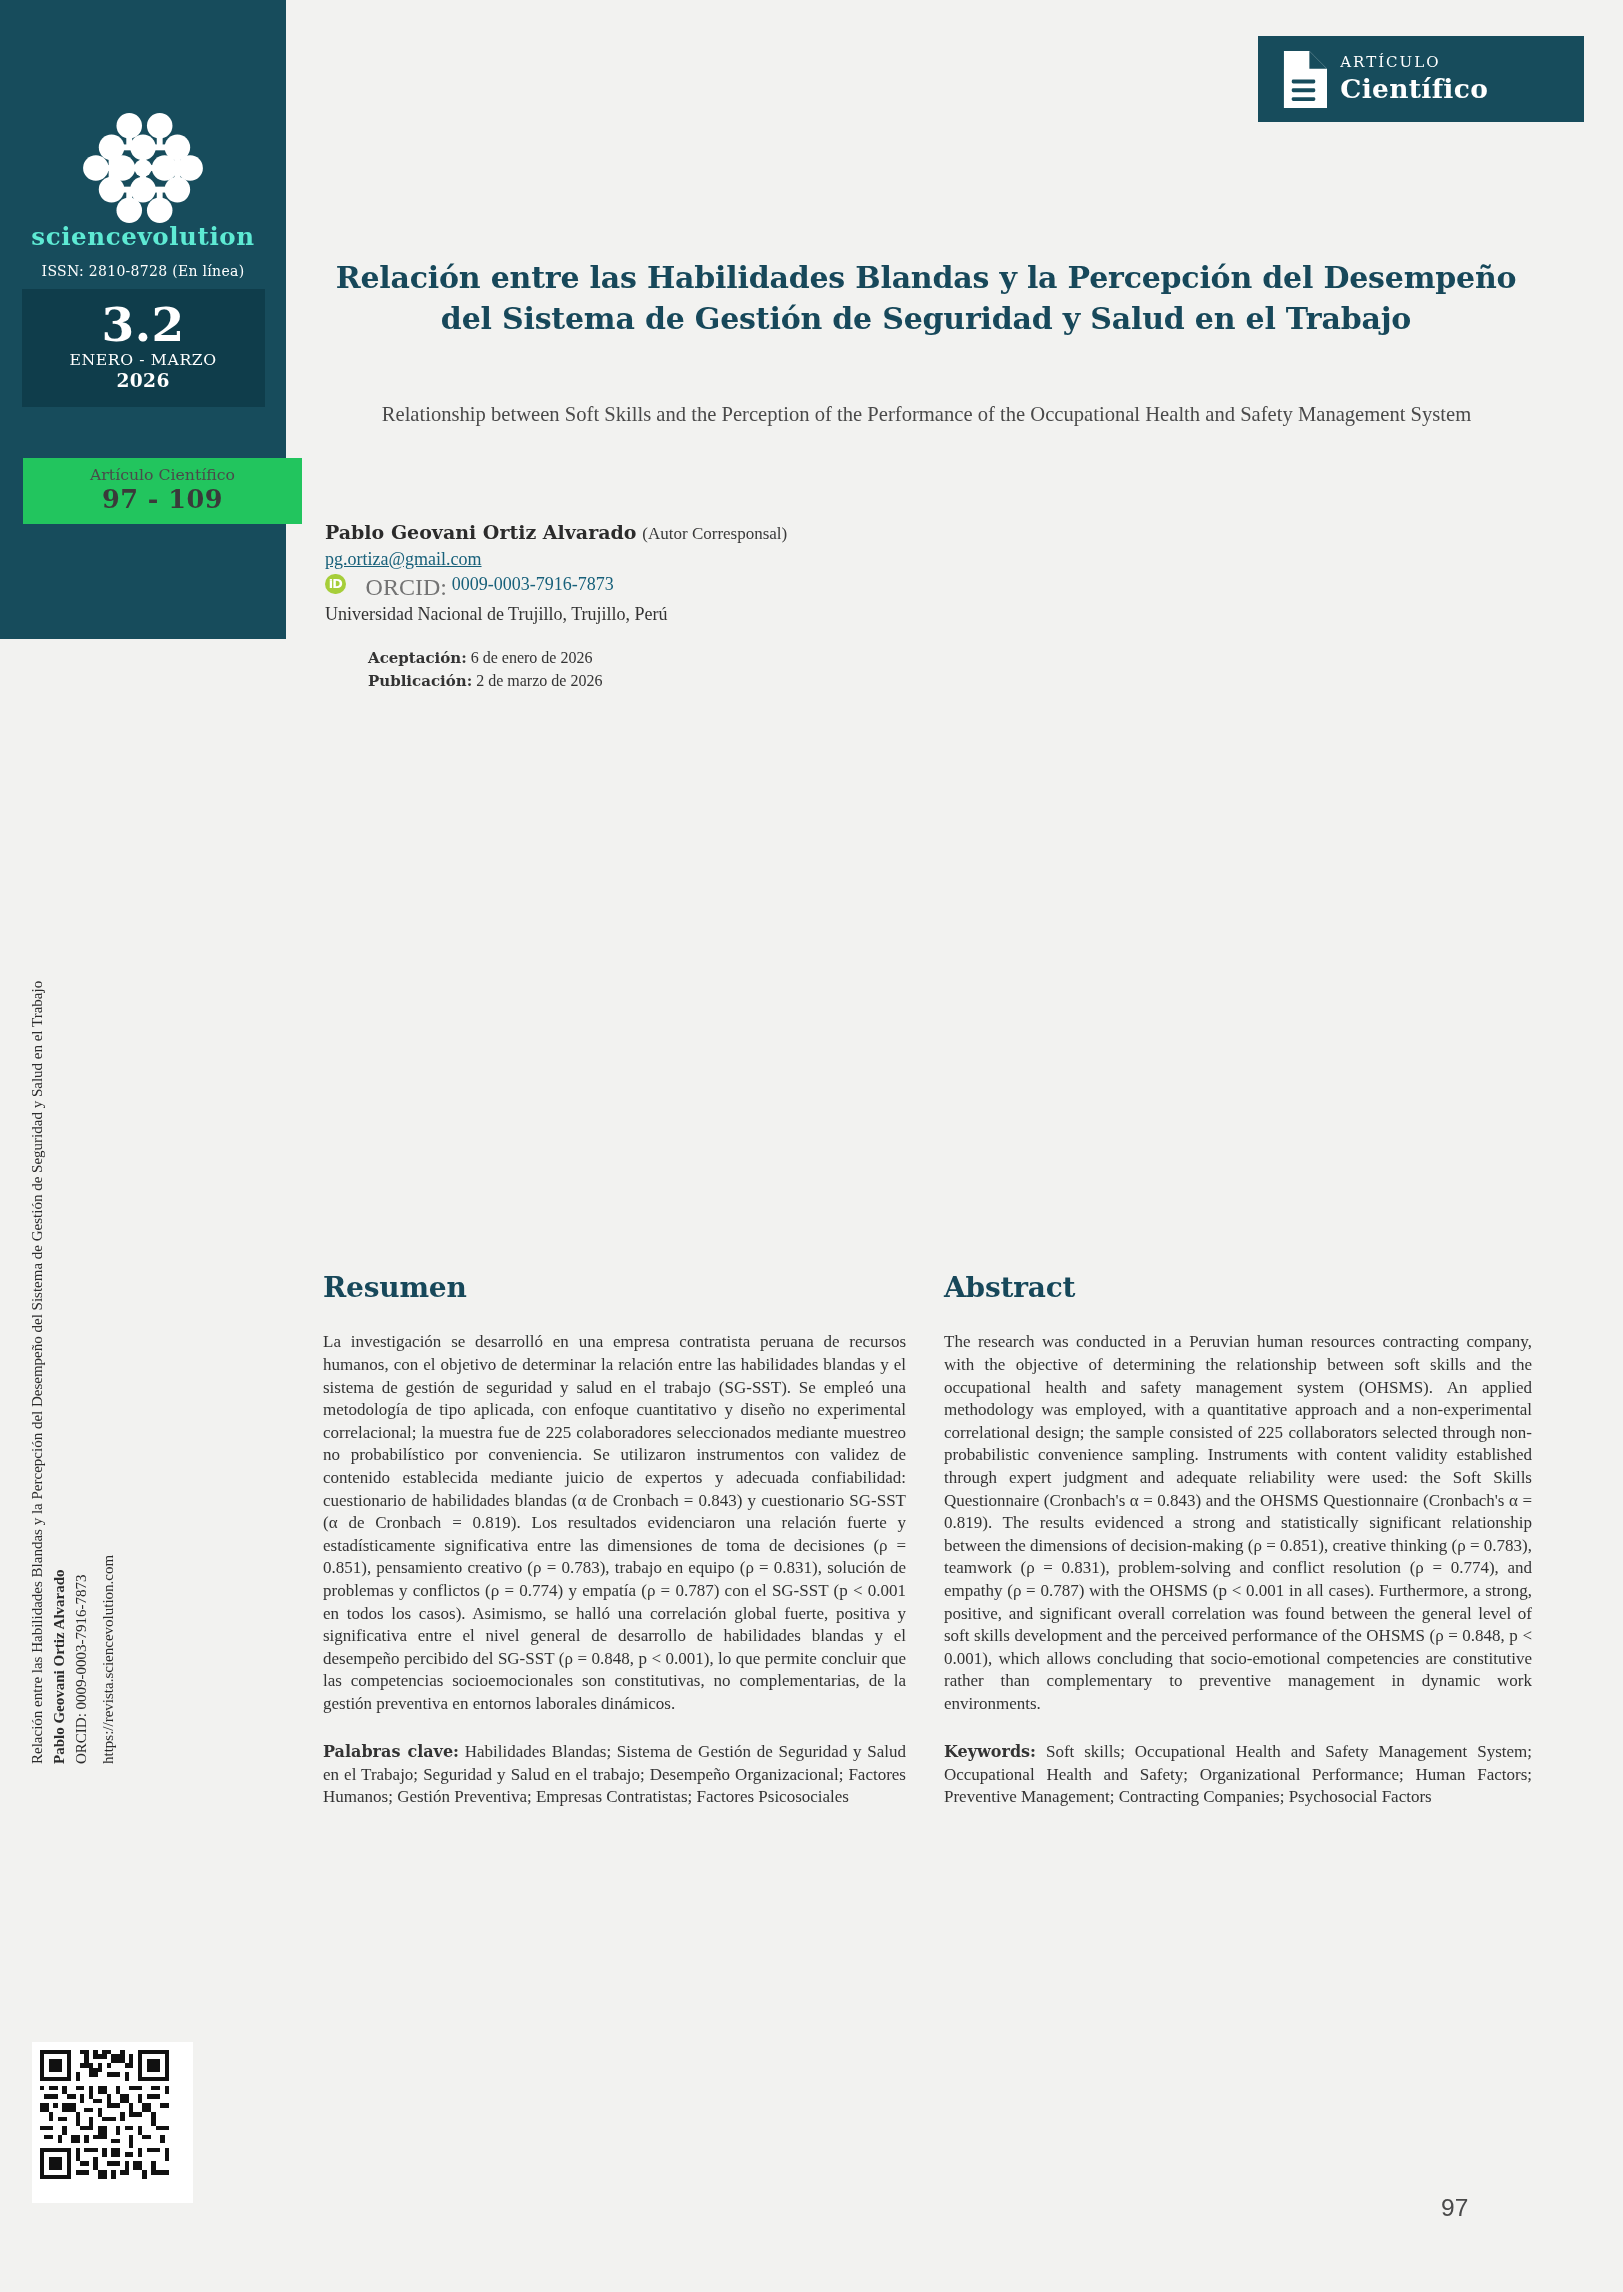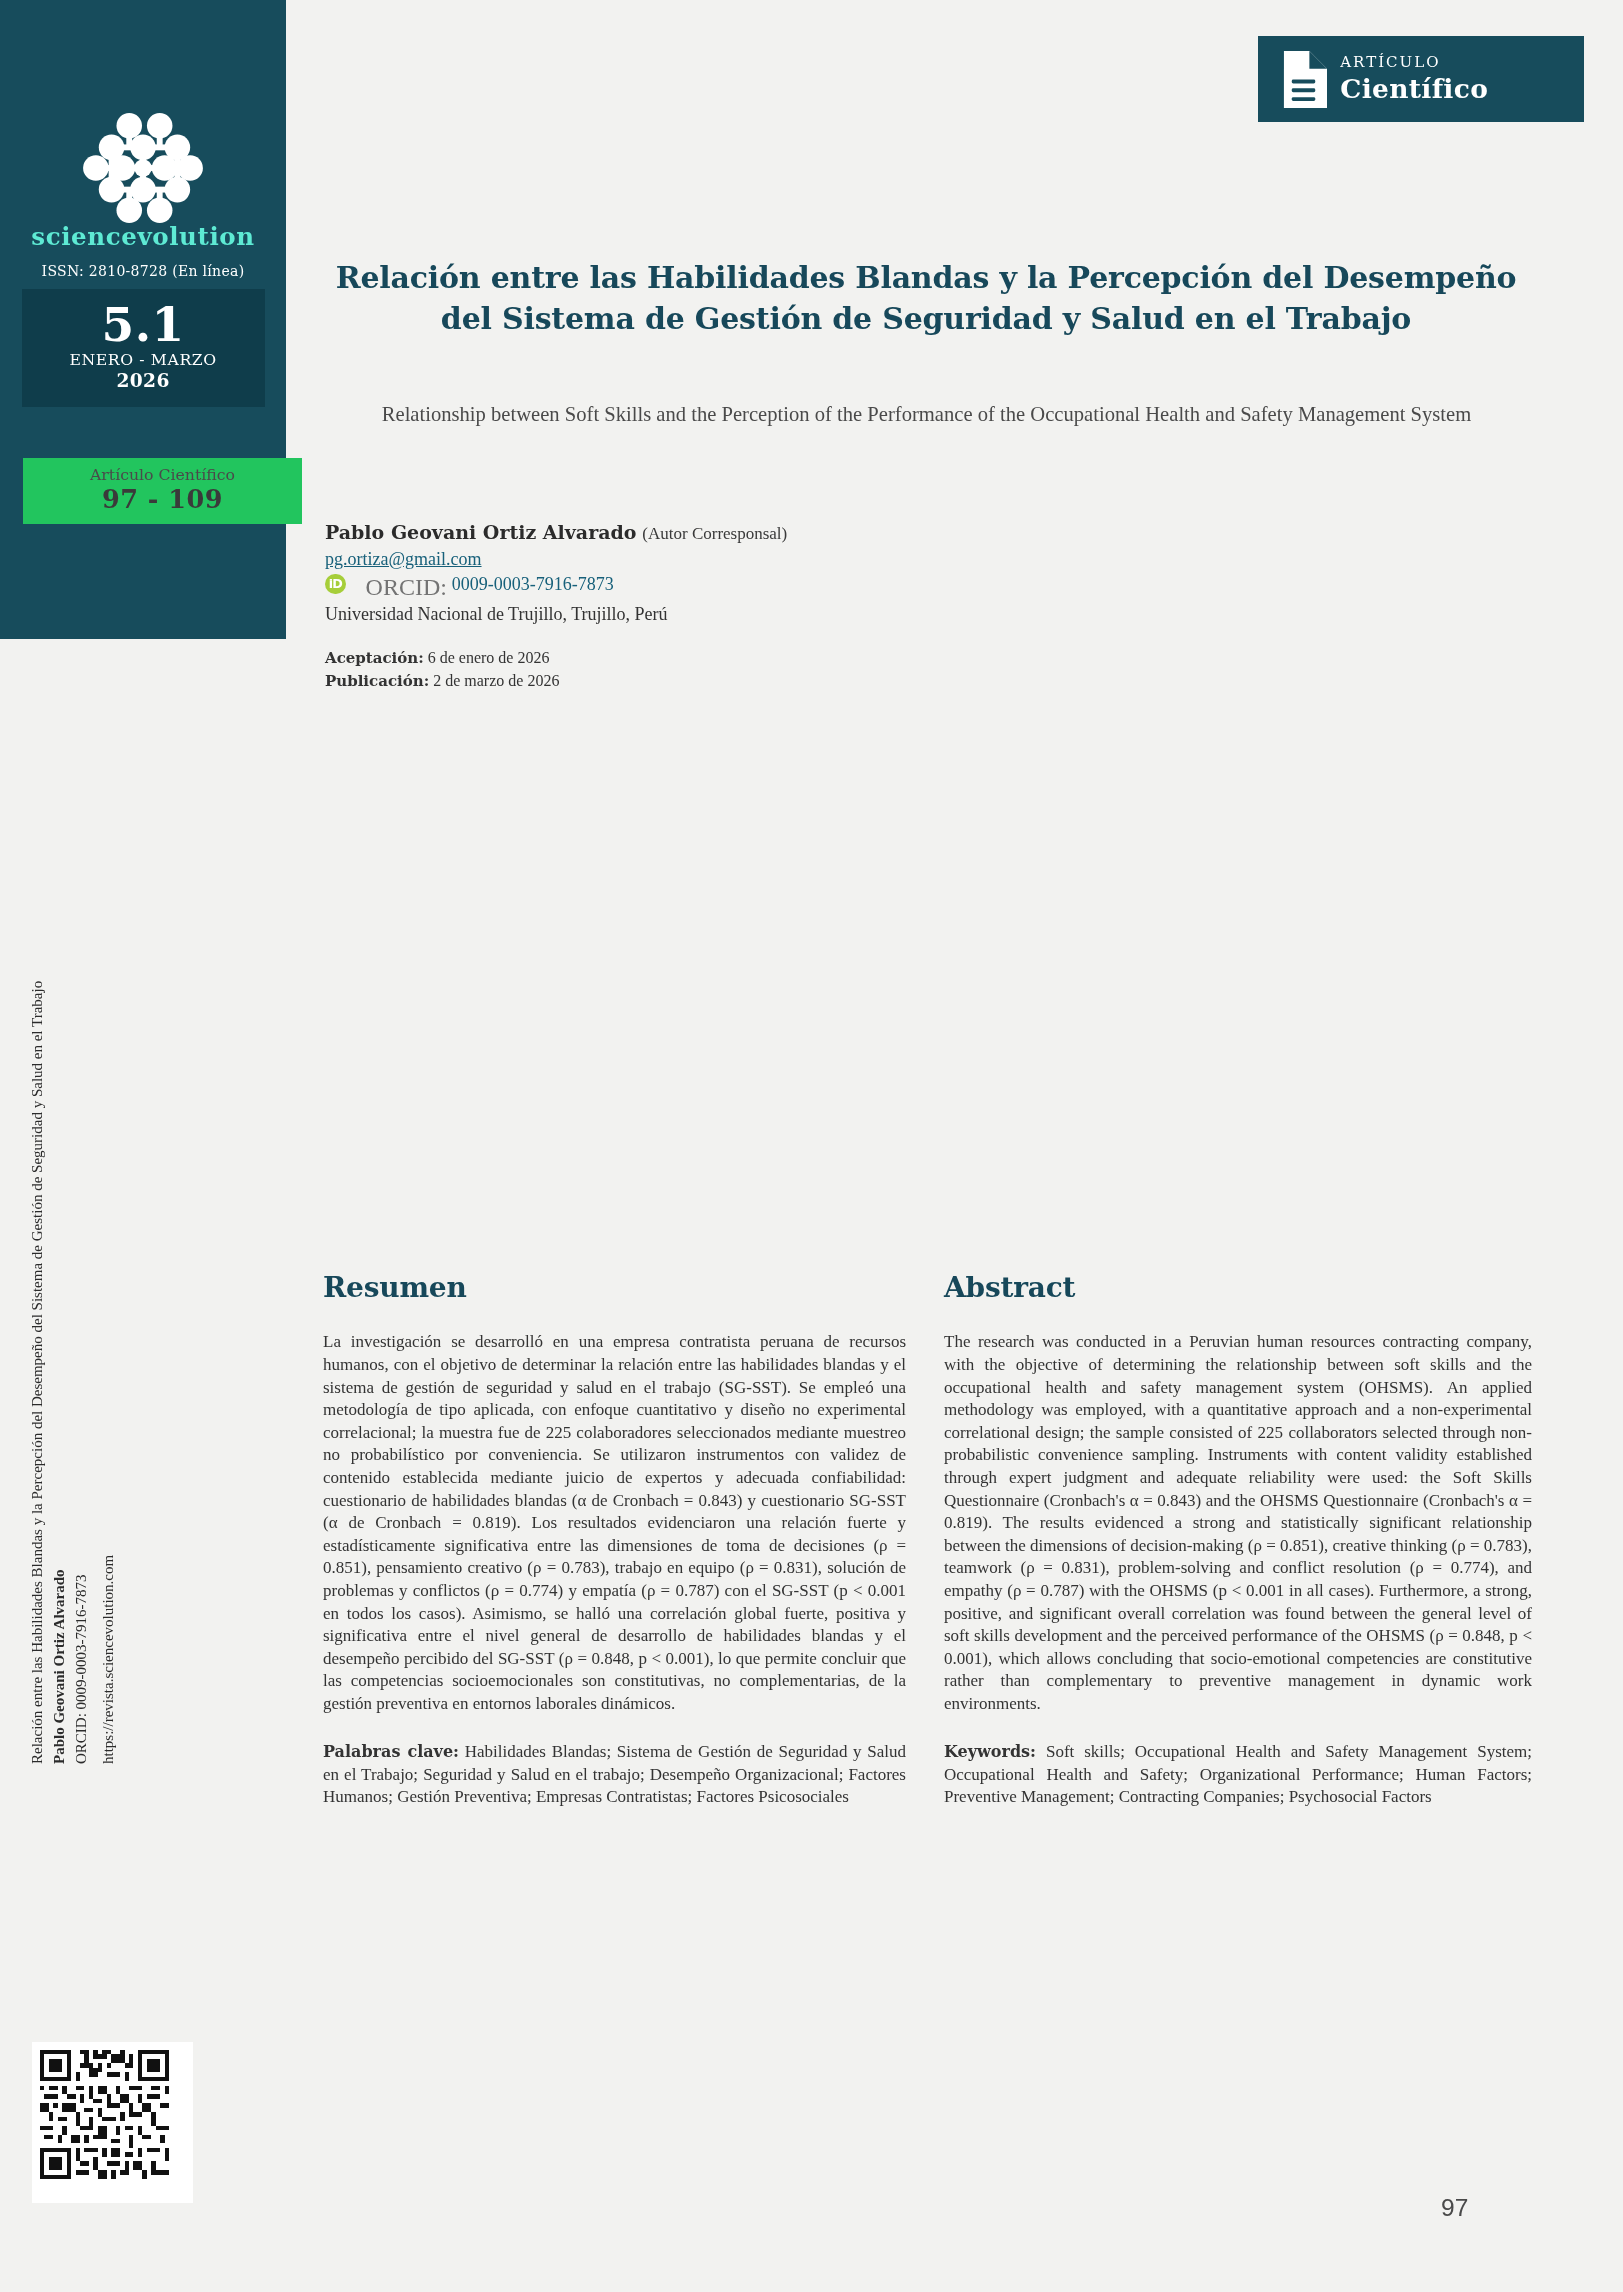--- a/index.html
+++ b/index.html
@@ -141,21 +141,21 @@
   .au-orcid-id{
     font-family:"Liberation Serif", serif;font-size:18px;color:#17607a;
     margin-left:4.9px;
   }
   .au-affil{
     display:block;margin-top:2.9px;
     font-family:"Liberation Serif", serif;font-size:18px;color:#333;
   }
   .dates{position:absolute;left:325px;top:647px;width:686px;color:#333;}
   .dt-row{font-family:"Liberation Serif", serif;font-size:16px;line-height:22.5px;}
-  .dt-k{font-family:"DejaVu Serif", serif;font-weight:bold;font-size:15px;}
+  .dt-k{font-family:"DejaVu Serif", serif;font-weight:bold;font-size:15px;margin-left:43px;}
 
   
   .col{position:absolute;top:1271px;width:583px;}
   .col-left{left:323px;}
   .col-right{left:944px;width:588px;}
   .sec-h{
     font-family:"DejaVu Serif", serif;font-weight:bold;font-size:28px;
     color:#17485a;margin:0 0 27.4px 0;letter-spacing:-0.2px;
   }
   .body-p{
@@ -218,21 +218,21 @@
           <rect x="44" y="78" width="6" height="22"></rect>
             <rect x="75" y="78" width="6" height="22"></rect>
         </g>
       </svg>
     </div>
 
     <div class="brand">sciencevolution</div>
     <div class="issn">ISSN: 2810-8728 (En línea)</div>
 
     <div class="volbox">
-      <div class="vol-num">5.1</div>
+      <div class="vol-num">3.2</div>
       <div class="vol-months">ENERO - MARZO</div>
       <div class="vol-year">2026</div>
     </div>
 
     <div class="pagesbox">
       <div class="pages-kind">Artículo Científico</div>
       <div class="pages-range">97 - 109</div>
     </div>
   </div>
 

